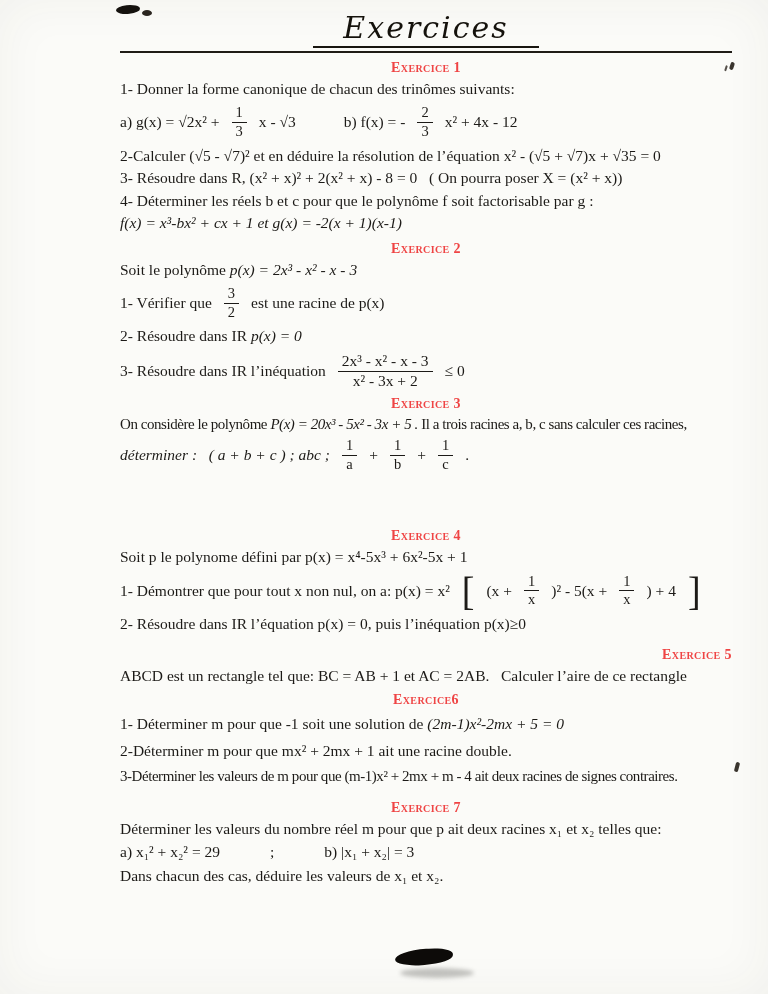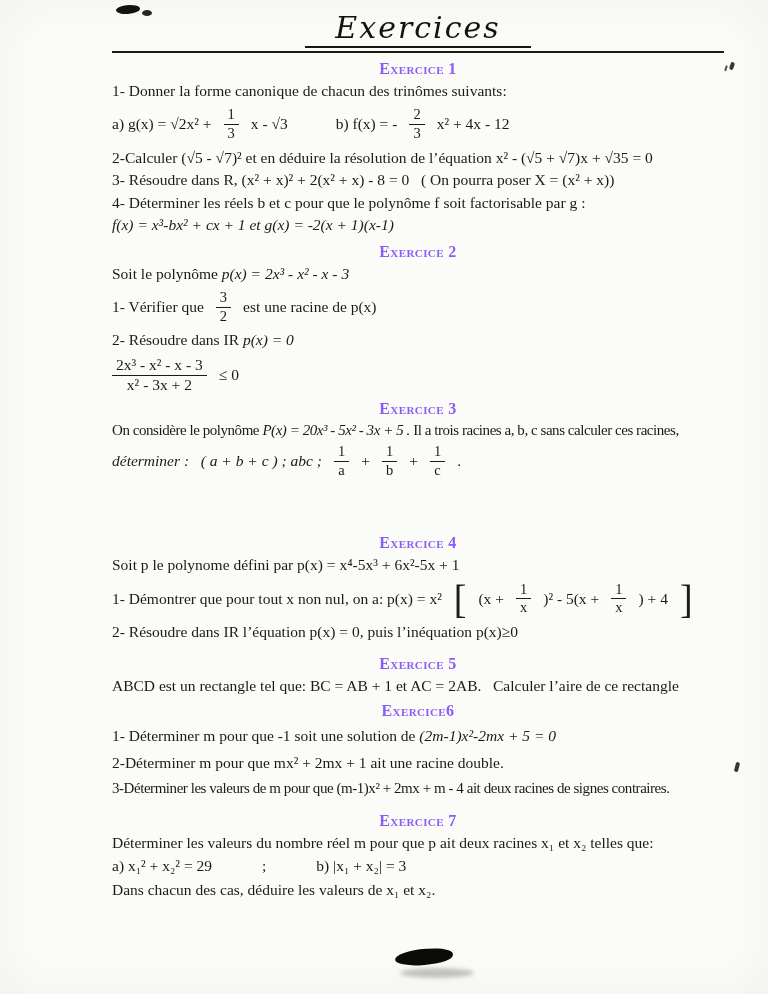--- a/index.html
+++ b/index.html
@@ -4,33 +4,33 @@
 <title>Exercices</title>
 <style>
   * { margin:0; padding:0; box-sizing:border-box; }
   html,body { background:#efefed; }
   body { font-family:"Liberation Serif","DejaVu Serif",serif; color:#1c1a17; }
   .page {
     position:relative; width:768px; height:994px; margin:0 auto;
     background:#fbfbf8; overflow:hidden;
     box-shadow: inset 0 0 50px rgba(60,50,30,0.05);
   }
-  .content { position:absolute; left:112px; top:6px; width:612px; }
+  .content { position:absolute; left:120px; top:6px; width:612px; }
 
   .title-row { text-align:center; margin-top:4px; }
   .page-title {
     display:inline-block; font-family:"DejaVu Serif",serif; font-style:italic;
     font-size:30px; letter-spacing:2px; color:#15120c;
     border-bottom:2px solid #18150f; padding:0 30px 1px;
   }
   .title-rule { border-bottom:2.4px solid #1f1c16; margin-top:3px; }
 
   .ex-header {
-    text-align:center; font-size:16px; font-weight:bold;
-    font-variant:small-caps; letter-spacing:0.4px; color:#8b5cf6;
+    text-align:center; font-size:14px; font-weight:bold;
+    font-variant:small-caps; letter-spacing:0.4px; color:#ef4444;
     margin:7px 0 3px;
   }
 
   .line { font-size:15.5px; line-height:1.32; margin:2px 0; white-space:pre; }
   .mixed { white-space:nowrap; }
   .mixed span { white-space:pre; }
   .math { display:flex; align-items:center; gap:12px; white-space:nowrap; margin:6px 0; }
   .math span[data-bind] { white-space:pre; }
   .it { font-style:italic; }
   .tight { letter-spacing:-0.45px; font-size:15px; }
@@ -40,21 +40,21 @@
   .frac .den { display:block; padding:1px 4px 0; }
   .frac-big { font-size:15.5px; }
 
   .bracket { font-size:38px; font-weight:400; line-height:0.9; transform:scaleY(1.08); color:#1c1a17; }
   .sp-lg { display:inline-block; width:24px; }
   .sp-md { display:inline-block; width:26px; }
 
   .ex2 { margin-top:2px; }
   .ex3 .line { margin:3px 0; }
   .ex4 { margin-top:56px; }
-  .ex5 .ex-header { margin-top:12px; }
+  .ex5 .ex-header { margin-top:12px;text-align:right; }
   .ex6 .ex-header { margin-top:6px; }
   .ex6 .line { margin:6px 0; }
   .ex7 .ex-header { margin-top:13px; }
   .ex7 .line { margin:3px 0; }
 
   .artifact { position:absolute; }
   .art1 { left:116px; top:5px; width:24px; height:9px; background:#15120e; border-radius:50% 60% 50% 60%; transform:rotate(-6deg); }
   .art2 { left:142px; top:10px; width:10px; height:6px; background:#2a251f; border-radius:50%; }
   .art3 { left:730px; top:62px; width:4px; height:8px; background:#3a352e; border-radius:2px; transform:rotate(18deg); box-shadow:-5px 4px 0 -1px #55504a; }
   .art4 { left:735px; top:762px; width:4px; height:10px; background:#3a352e; border-radius:2px; transform:rotate(15deg); }
@@ -116,20 +116,21 @@
           <span class="num" data-bind="ex2.q1_frac.num">3</span>
           <span class="den" data-bind="ex2.q1_frac.den">2</span>
         </span>
         <span data-bind="ex2.q1_post">est une racine de p(x)</span>
       </p>
       <p class="line mixed">
         <span data-bind="ex2.q2_pre">2- Résoudre dans IR</span>
         <span class="it" data-bind="ex2.q2_eq">p(x) = 0</span>
       </p>
       <p class="line math">
+        <span data-bind="ex2.q3_pre">3- Résoudre dans IR l’inéquation</span>
         <span class="frac frac-big">
           <span class="num" data-bind="ex2.q3_frac.num">2x³ - x² - x - 3</span>
           <span class="den" data-bind="ex2.q3_frac.den">x² - 3x + 2</span>
         </span>
         <span data-bind="ex2.q3_post">≤ 0</span>
       </p>
     </section>
 
     <section class="exercise ex3">
       <h2 class="ex-header" data-bind="ex3.header">Exercice 3</h2>

